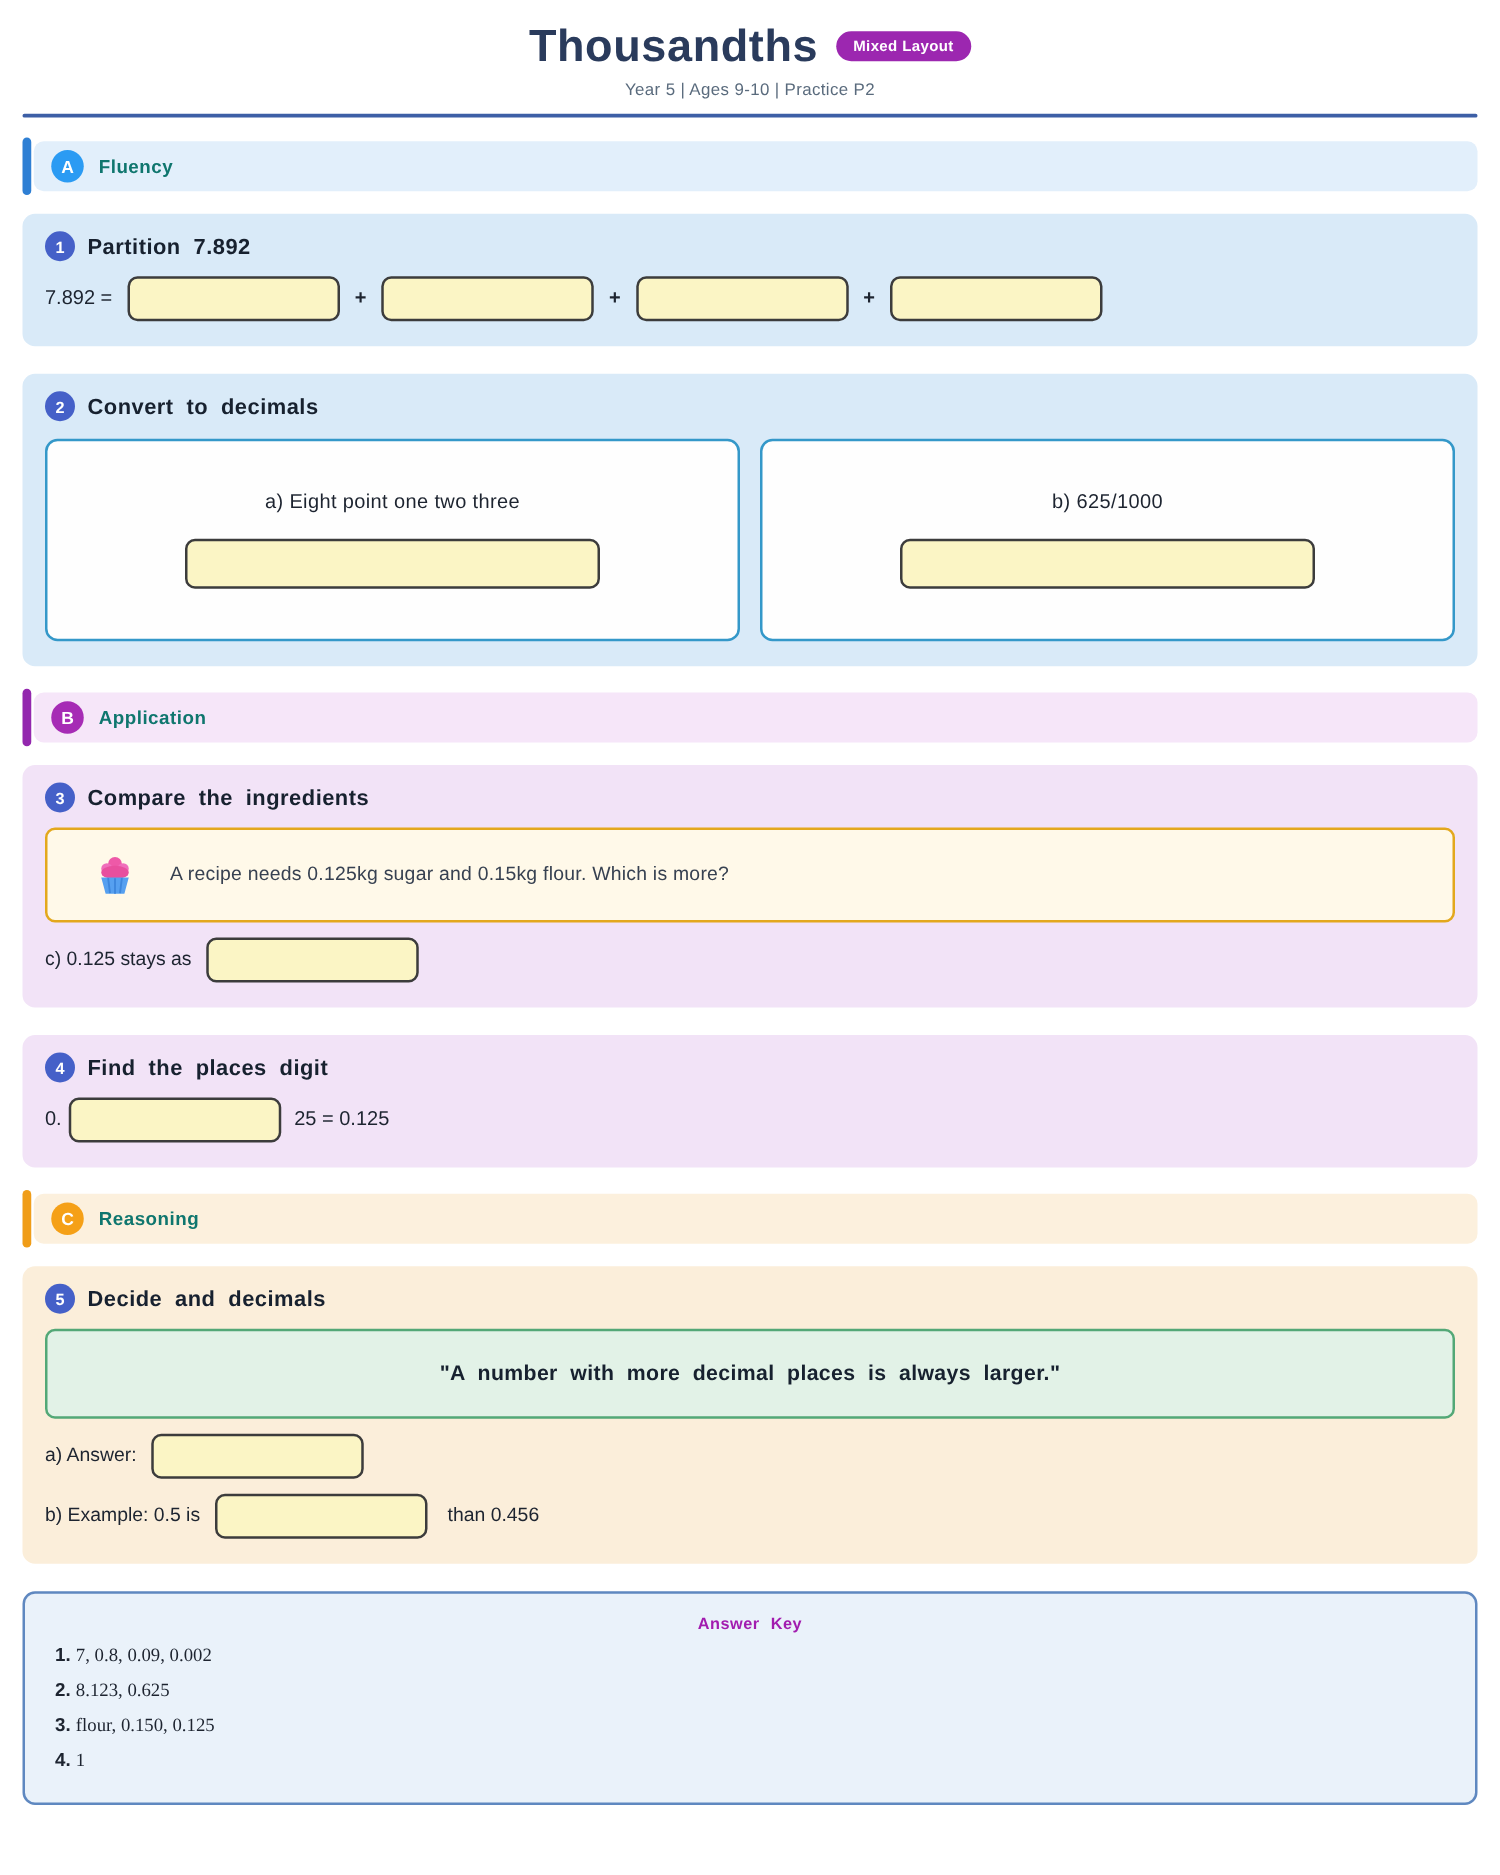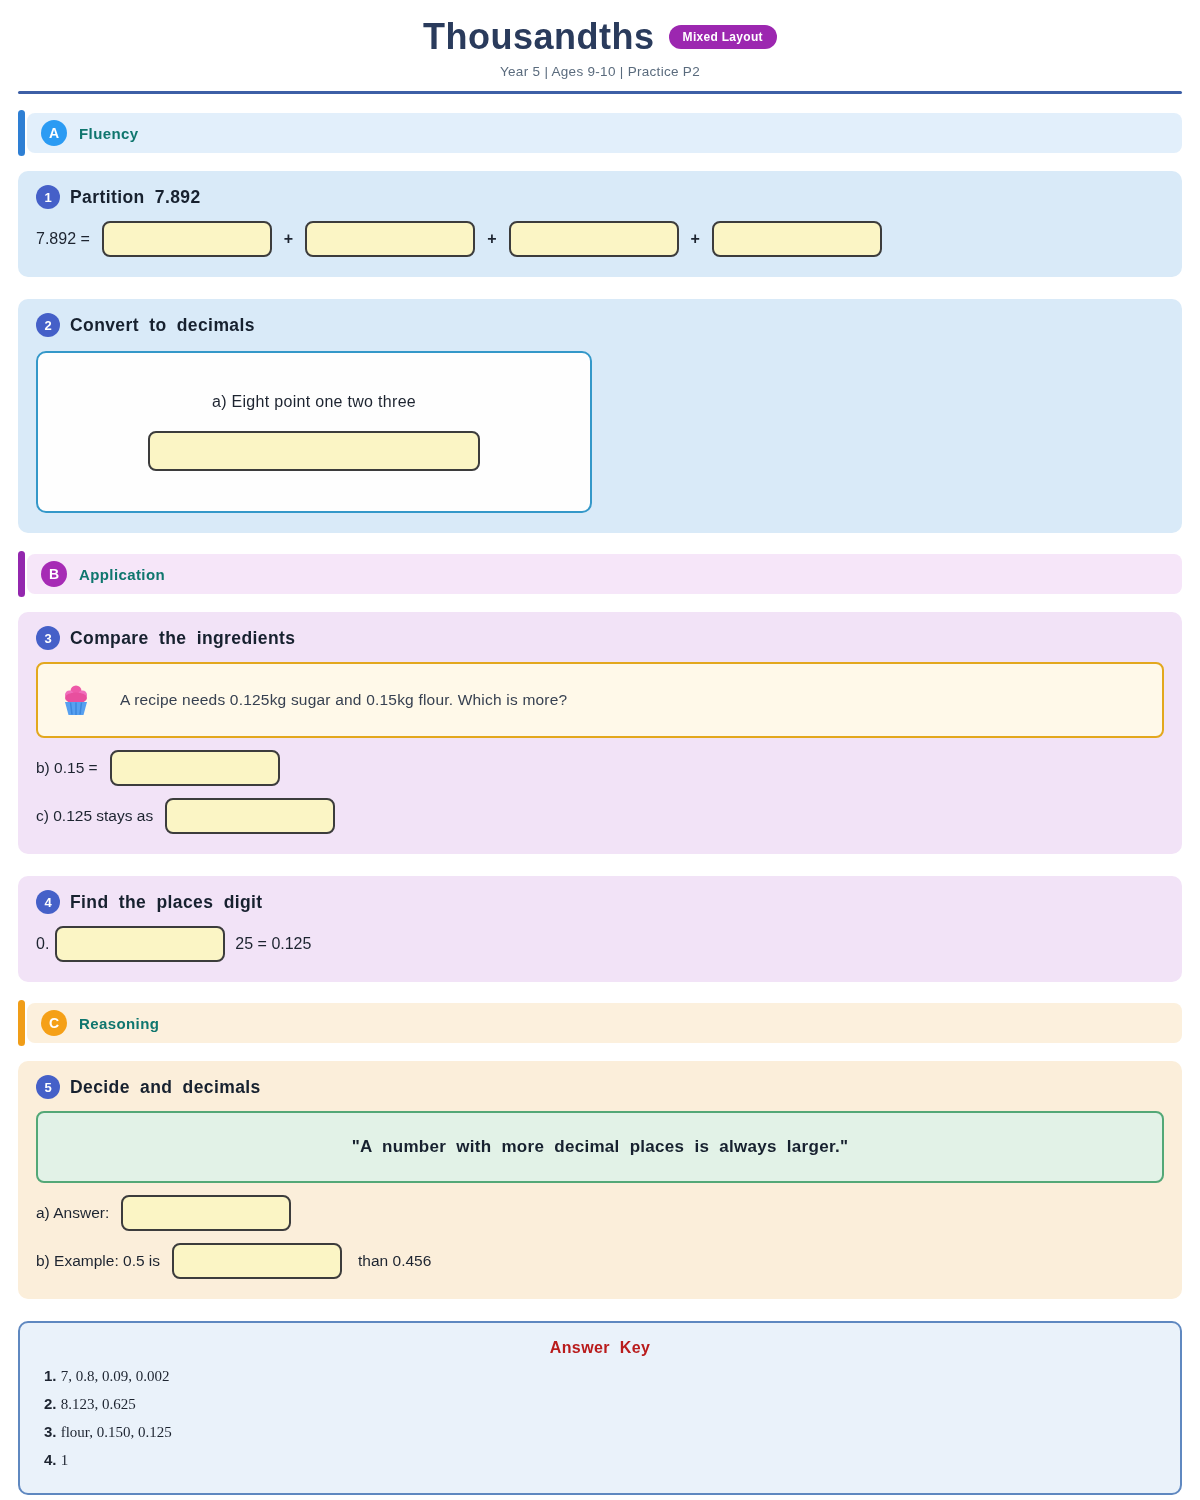--- a/index.html
+++ b/index.html
@@ -74,39 +74,39 @@
     background: #fefefe; border: 2px solid #3498c9; border-radius: 10px;
     height: 162px; display: flex; flex-direction: column; align-items: center; justify-content: center; gap: 20px;
   }
   .white-card .card-label { font-size: 16px; color: #1d2430; letter-spacing: .3px; }
   .wide-input { width: 332px; height: 40px; }
 
   
   .problem-box {
     margin-top: 12px; min-height: 76px; background: #fff9e9;
     border: 2px solid #e3a81d; border-radius: 8px;
-    display: flex; align-items: center; gap: 28px; padding: 10px 22px;
+    display: flex; align-items: center; gap: 28px; padding: 10px 38px;
   }
   .problem-text { font-size: 15.5px; color: #374151; letter-spacing: .2px; }
   .part-row { display: flex; align-items: center; gap: 12px; margin-top: 12px; font-size: 15.5px; color: #1d2430; }
   .part-row:first-of-type { margin-top: 14px; }
 
   .quote-box {
     margin-top: 12px; height: 72px; background: #e2f2e7;
     border: 2px solid #53a877; border-radius: 8px;
     display: flex; align-items: center; justify-content: center;
   }
   .quote-text { font-weight: bold; font-size: 17px; color: #17212f; letter-spacing: .3px; word-spacing: 5px; }
 
   
   .answer-key {
     margin-top: 22px; background: #eaf2fa; border: 2px solid #5f88c0;
     border-radius: 10px; padding: 16px 24px 24px;
   }
-  .ak-title { text-align: center; font-weight: bold; font-size: 16px; color: #b91c1c; letter-spacing: .4px; word-spacing: 5px; }
+  .ak-title { text-align: center; font-weight: bold; font-size: 13px; color: #a21caf; letter-spacing: .4px; word-spacing: 5px; }
   .ak-item { margin-top: 10px; font-size: 15px; color: #1d2430; }
   .ak-num { font-weight: bold; font-family: "Liberation Sans", sans-serif; }
   .ak-text { font-family: "Liberation Serif", serif; }
 
   .cupcake { width: 32px; height: 34px; flex: 0 0 auto; }
 </style>
 </head>
 <body>
 
 <div class="page">
@@ -146,20 +146,24 @@
   </div>
 
   <div class="q-card card-a mt-lg">
     <div class="q-head">
       <span class="q-badge">2</span>
       <span class="q-title">Convert to decimals</span>
     </div>
     <div class="convert-grid">
       <div class="white-card">
         <span class="card-label">a) Eight point one two three</span>
+        <input class="box-input wide-input" type="text" style="">
+      </div>
+      <div class="white-card">
+        <span class="card-label">b) 625/1000</span>
         <input class="box-input wide-input" type="text" style="">
       </div>
     </div>
   </div>
 
   <div class="section-row" style="margin-top:18px">
     <span class="accent-bar bar-b"></span>
     <div class="strip strip-b">
       <span class="section-circle circle-b">B</span>
       <span class="strip-label">Application</span>
@@ -178,24 +182,20 @@
           <circle cx="9.5" cy="12" r="4.5" fill="#f06dbb"></circle>
           <circle cx="22.5" cy="12" r="4.5" fill="#f06dbb"></circle>
           <ellipse cx="16" cy="15" rx="11" ry="5.5" fill="#e84f9e"></ellipse>
           <path d="M5 19 h22 l-3.5 13 h-15 z" fill="#56a0f0"></path>
           <path d="M10.5 19.5 l1.5 12 M16 19.5 v12.5 M21.5 19.5 l-1.5 12" stroke="#3d87dd" stroke-width="1.5" fill="none"></path>
         </svg>
       </span>
       <span class="problem-text">A recipe needs 0.125kg sugar and 0.15kg flour. Which is more?</span>
     </div>
     <div class="part-row">
-      <span>b) 0.15 =</span>
-      <input class="box-input" type="text" style="">
-    </div>
-    <div class="part-row">
       <span>c) 0.125 stays as</span>
       <input class="box-input" type="text" style="">
     </div>
   </div>
 
   <div class="q-card card-b mt-lg">
     <div class="q-head">
       <span class="q-badge">4</span>
       <span class="q-title">Find the places digit</span>
     </div>

